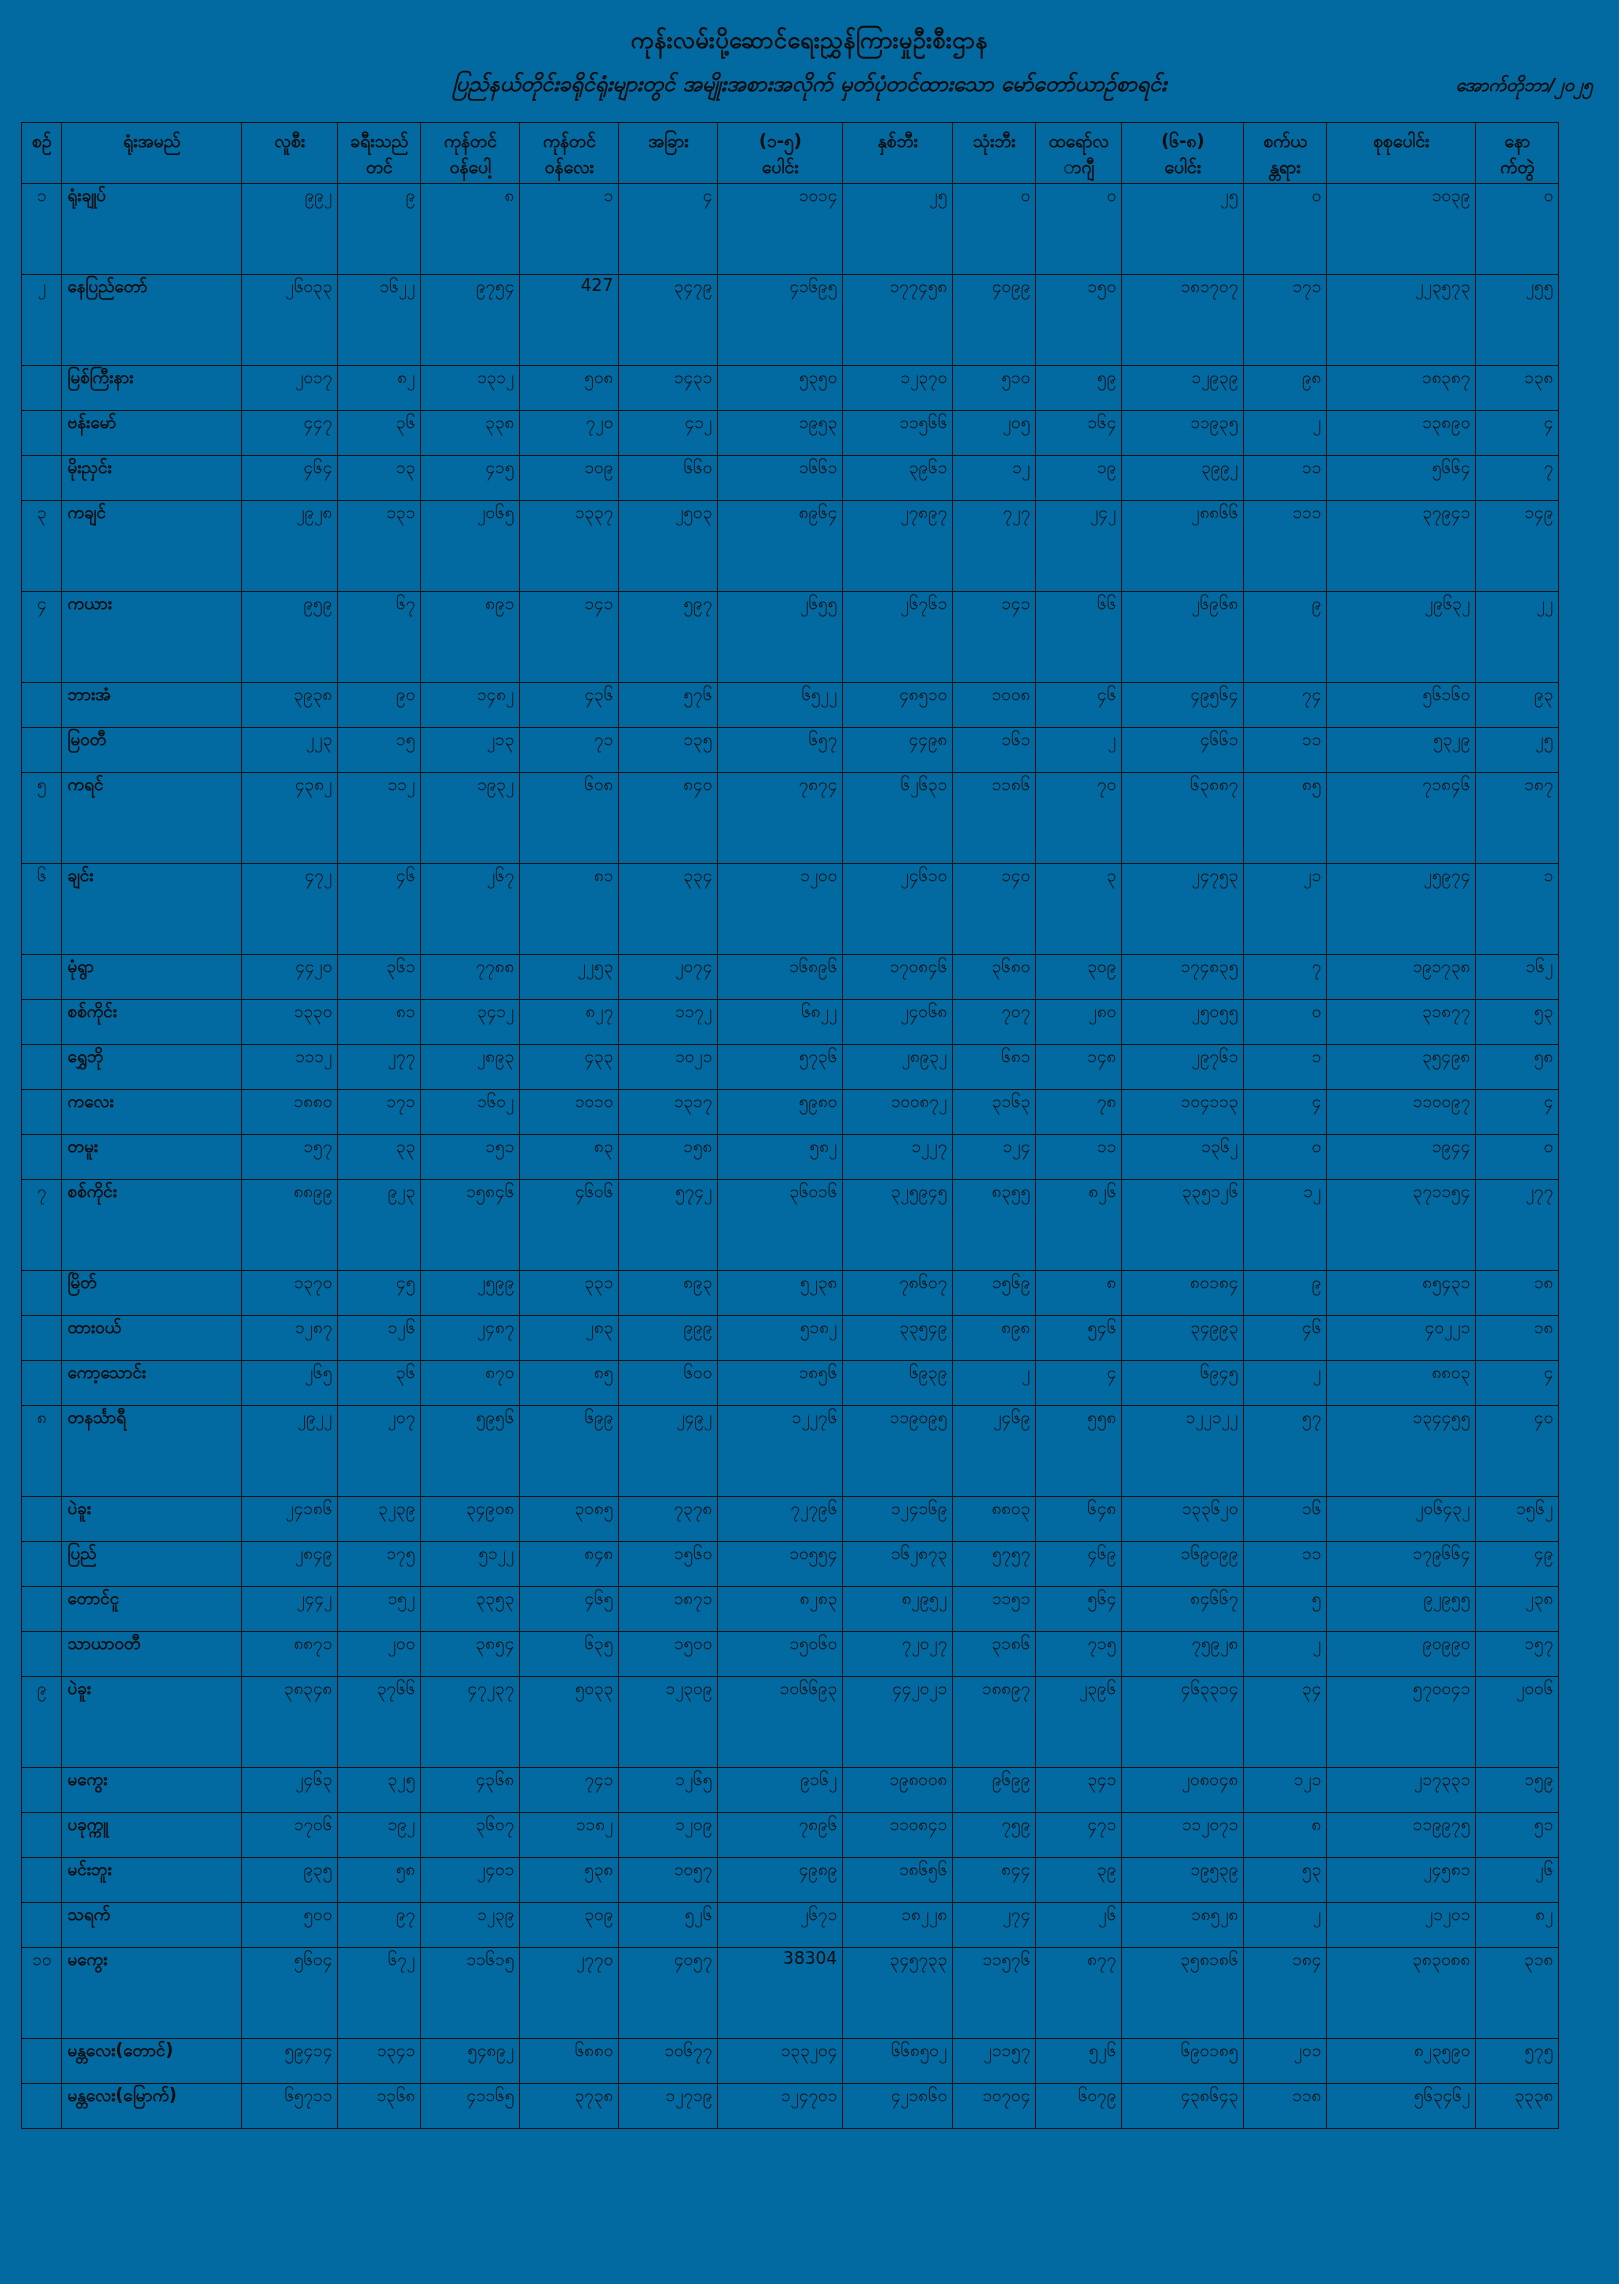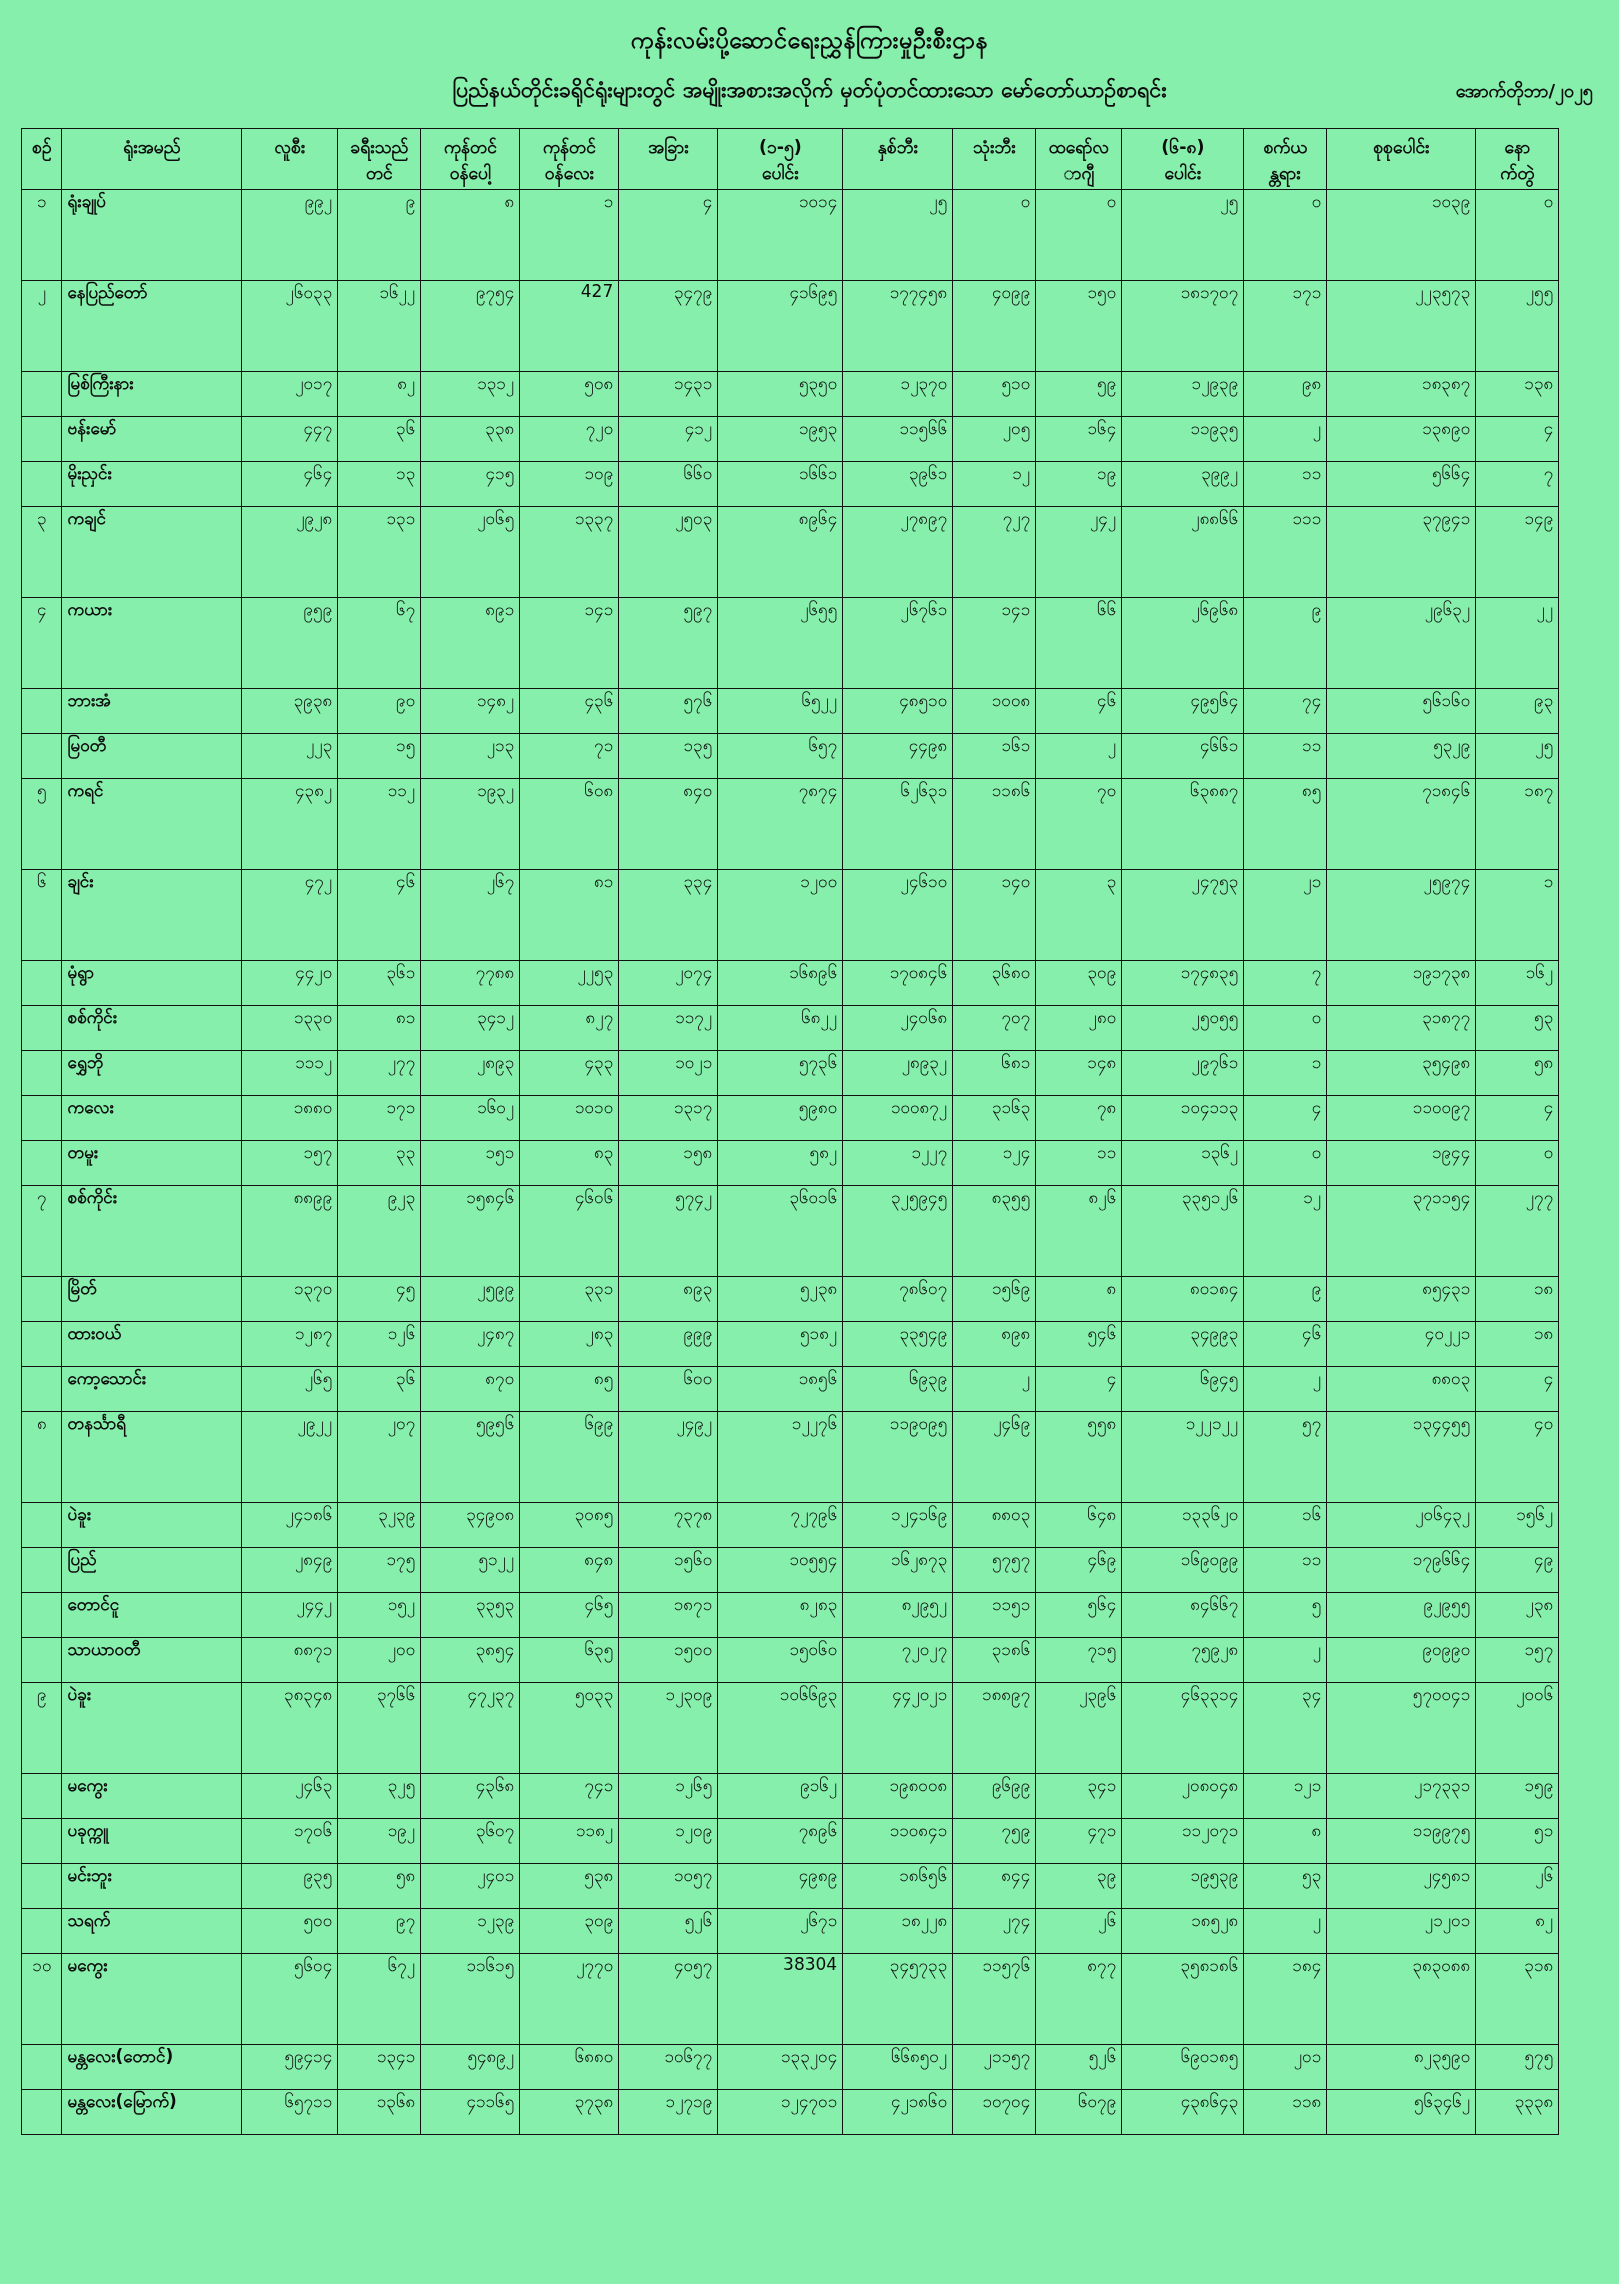--- a/index.html
+++ b/index.html
@@ -1,29 +1,29 @@
 <!DOCTYPE html>
 <html style="font-size:10.4px"><head>
 <meta charset="utf-8">
 <style>
   html,body{margin:0;padding:0;background:#e8e8e4;}
   .page{
     position:relative;
     width:1619px;height:2284px;
-    background:#86efac;
+    background:#0369a1;
     font-family:"DejaVu Sans","Liberation Sans",sans-serif;
     color:#0c0c0c;
     overflow:hidden;
   }
   .doc-header{padding-top:25px;}
   .doc-title{
     text-align:center;font-size:23.4px;font-weight:bold;letter-spacing:0.6px;
   }
   .doc-subline{
-    position:relative;margin-top:17px;height:28.6px;
+    position:relative;margin-top:11px;height:28.6px;font-style:italic;
   }
   .doc-subtitle{
     text-align:center;font-size:21.4px;font-weight:bold;
   }
   .doc-period{
     position:absolute;right:26px;top:2.6px;font-size:18px;font-weight:bold;
   }
   table.veh{
     border-collapse:collapse;
     margin:23.4px 0 0 21.4px;

